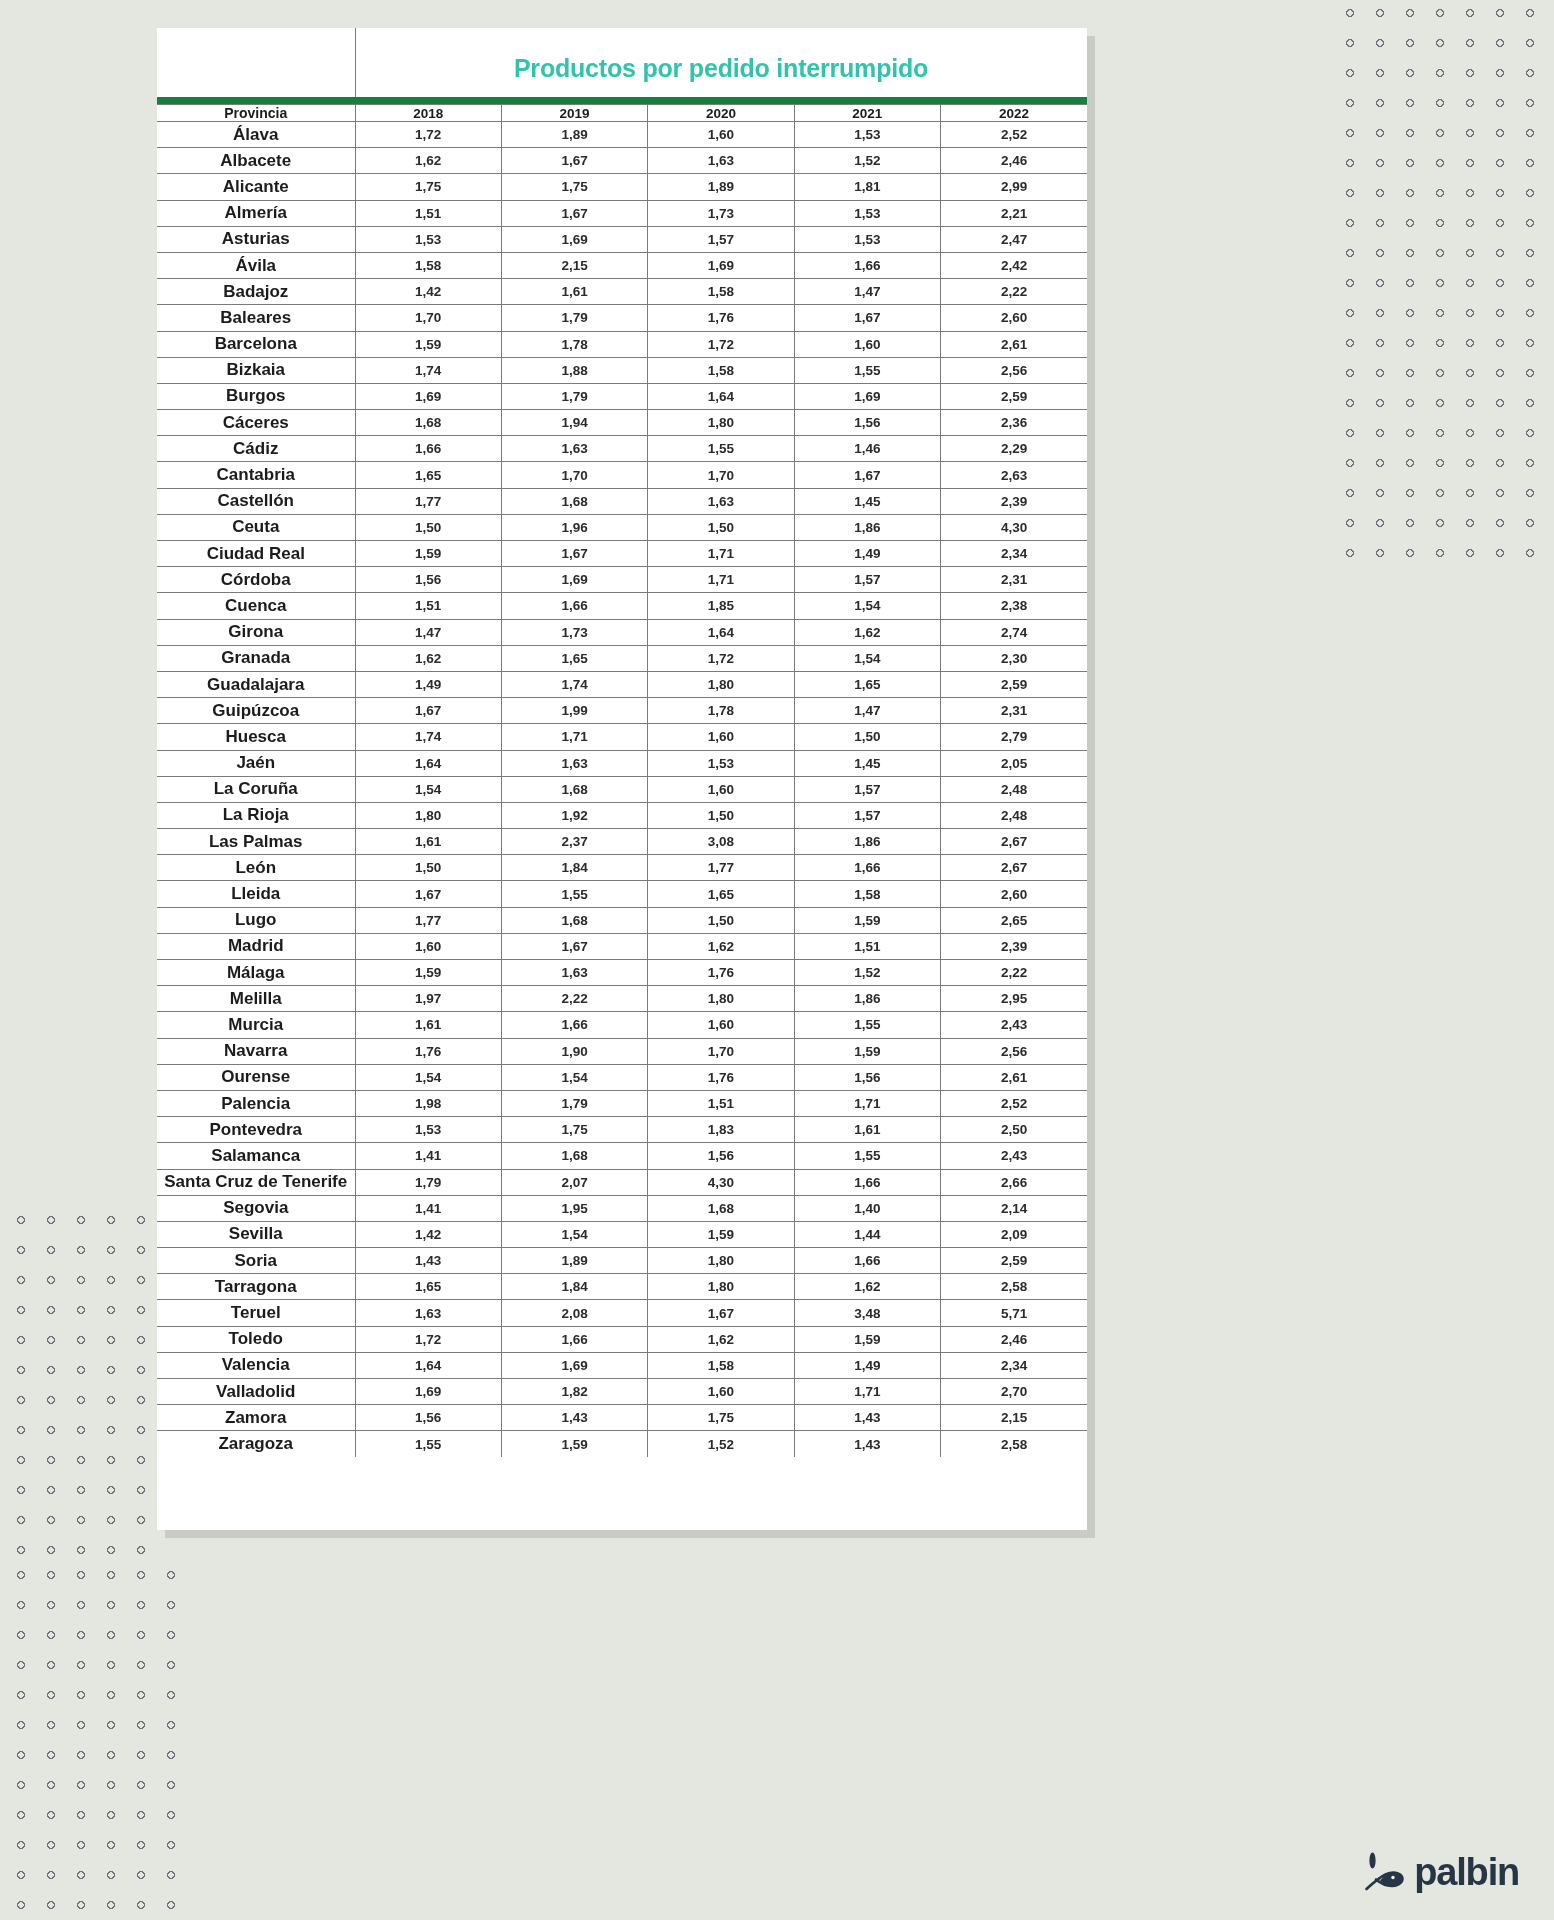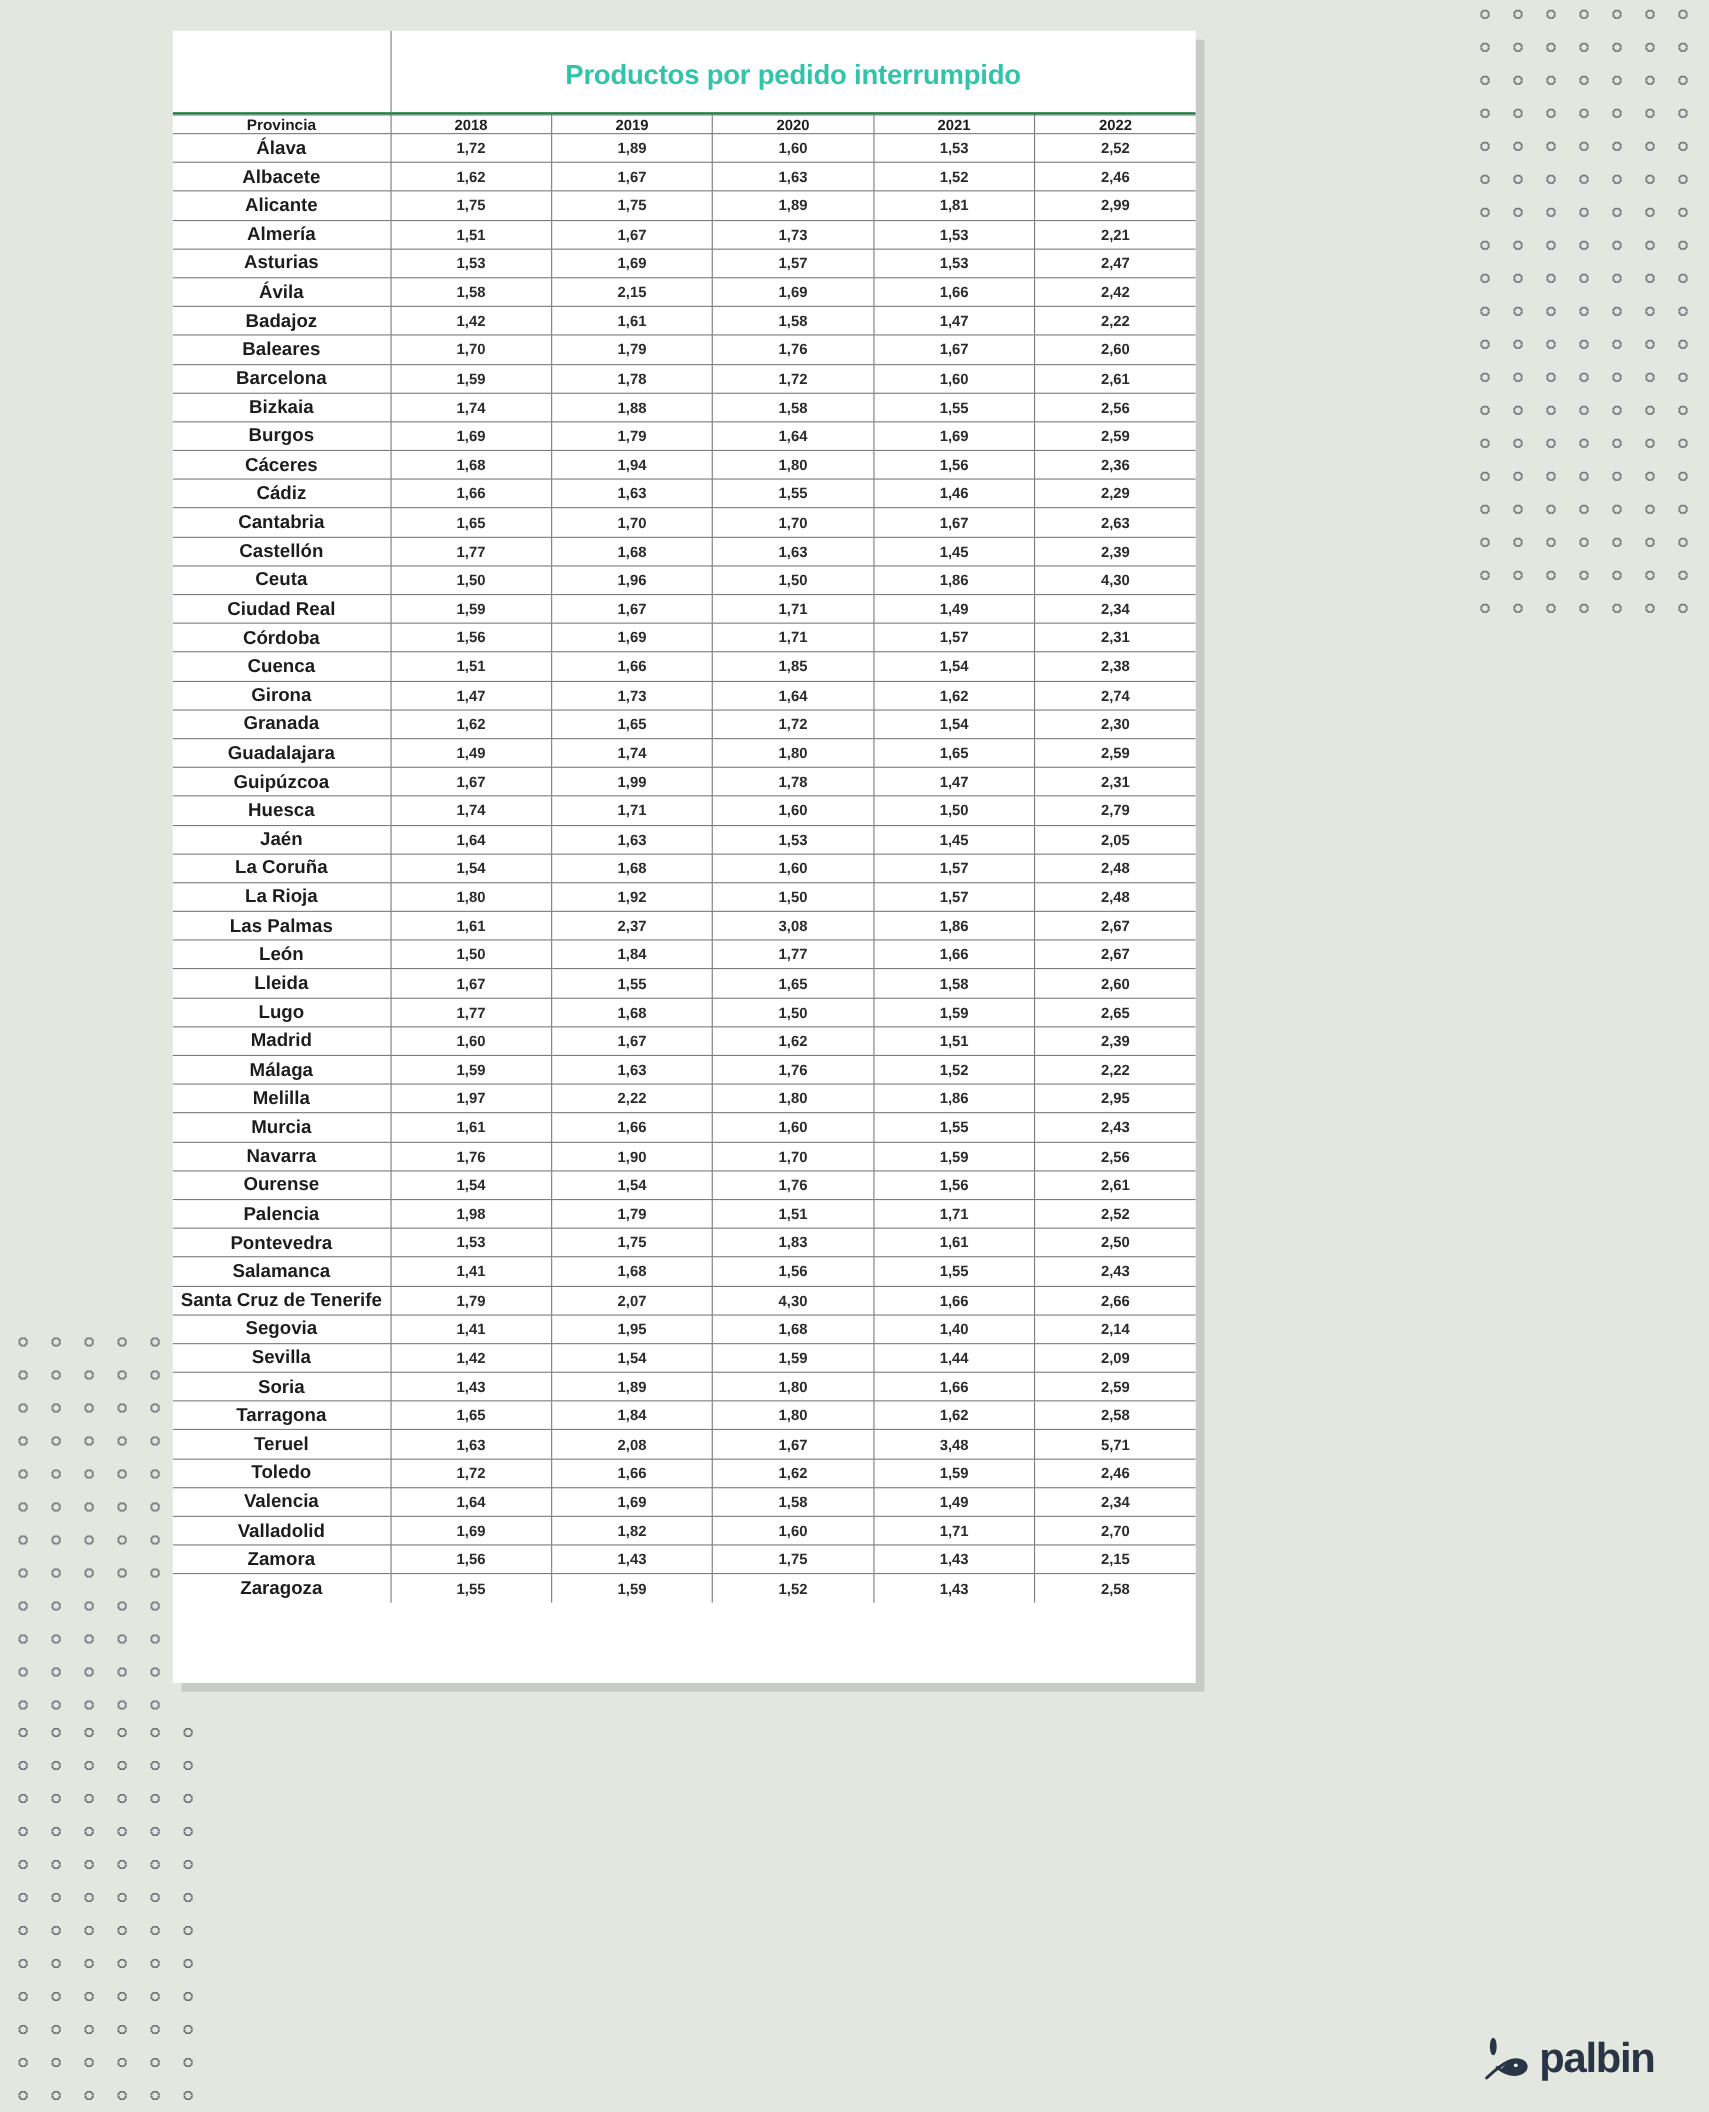--- a/index.html
+++ b/index.html
@@ -56,21 +56,21 @@
     height: 1502px;
     background: #ffffff;
     padding: 0;
     overflow: hidden;
   }
 
   
   .head-band {
     position: relative;
     height: 76px;
-    border-bottom: 2px solid #15803d;
+    border-bottom: 7px solid #15803d;
     padding-left: 19px;
   }
   .head-band .divider {
     position: absolute;
     left: 198px;
     top: 0;
     bottom: 0;
     width: 1px;
     background: #7b7b7b;
   }
@@ -121,21 +121,21 @@
   tbody td.val {
     font-weight: bold;
     font-size: 13.5px;
     color: #2b2b2b;
   }
   tbody tr:last-child td { border-bottom: none; }
 
   
   .logo {
     position: absolute;
-    right: 50px;
+    right: 35px;
     bottom: 28px;
     display: flex;
     align-items: center;
     gap: 9px;
   }
   .logo svg { display: block; }
   .logo .wordmark {
     font-size: 38px;
     font-weight: bold;
     color: #273545;

